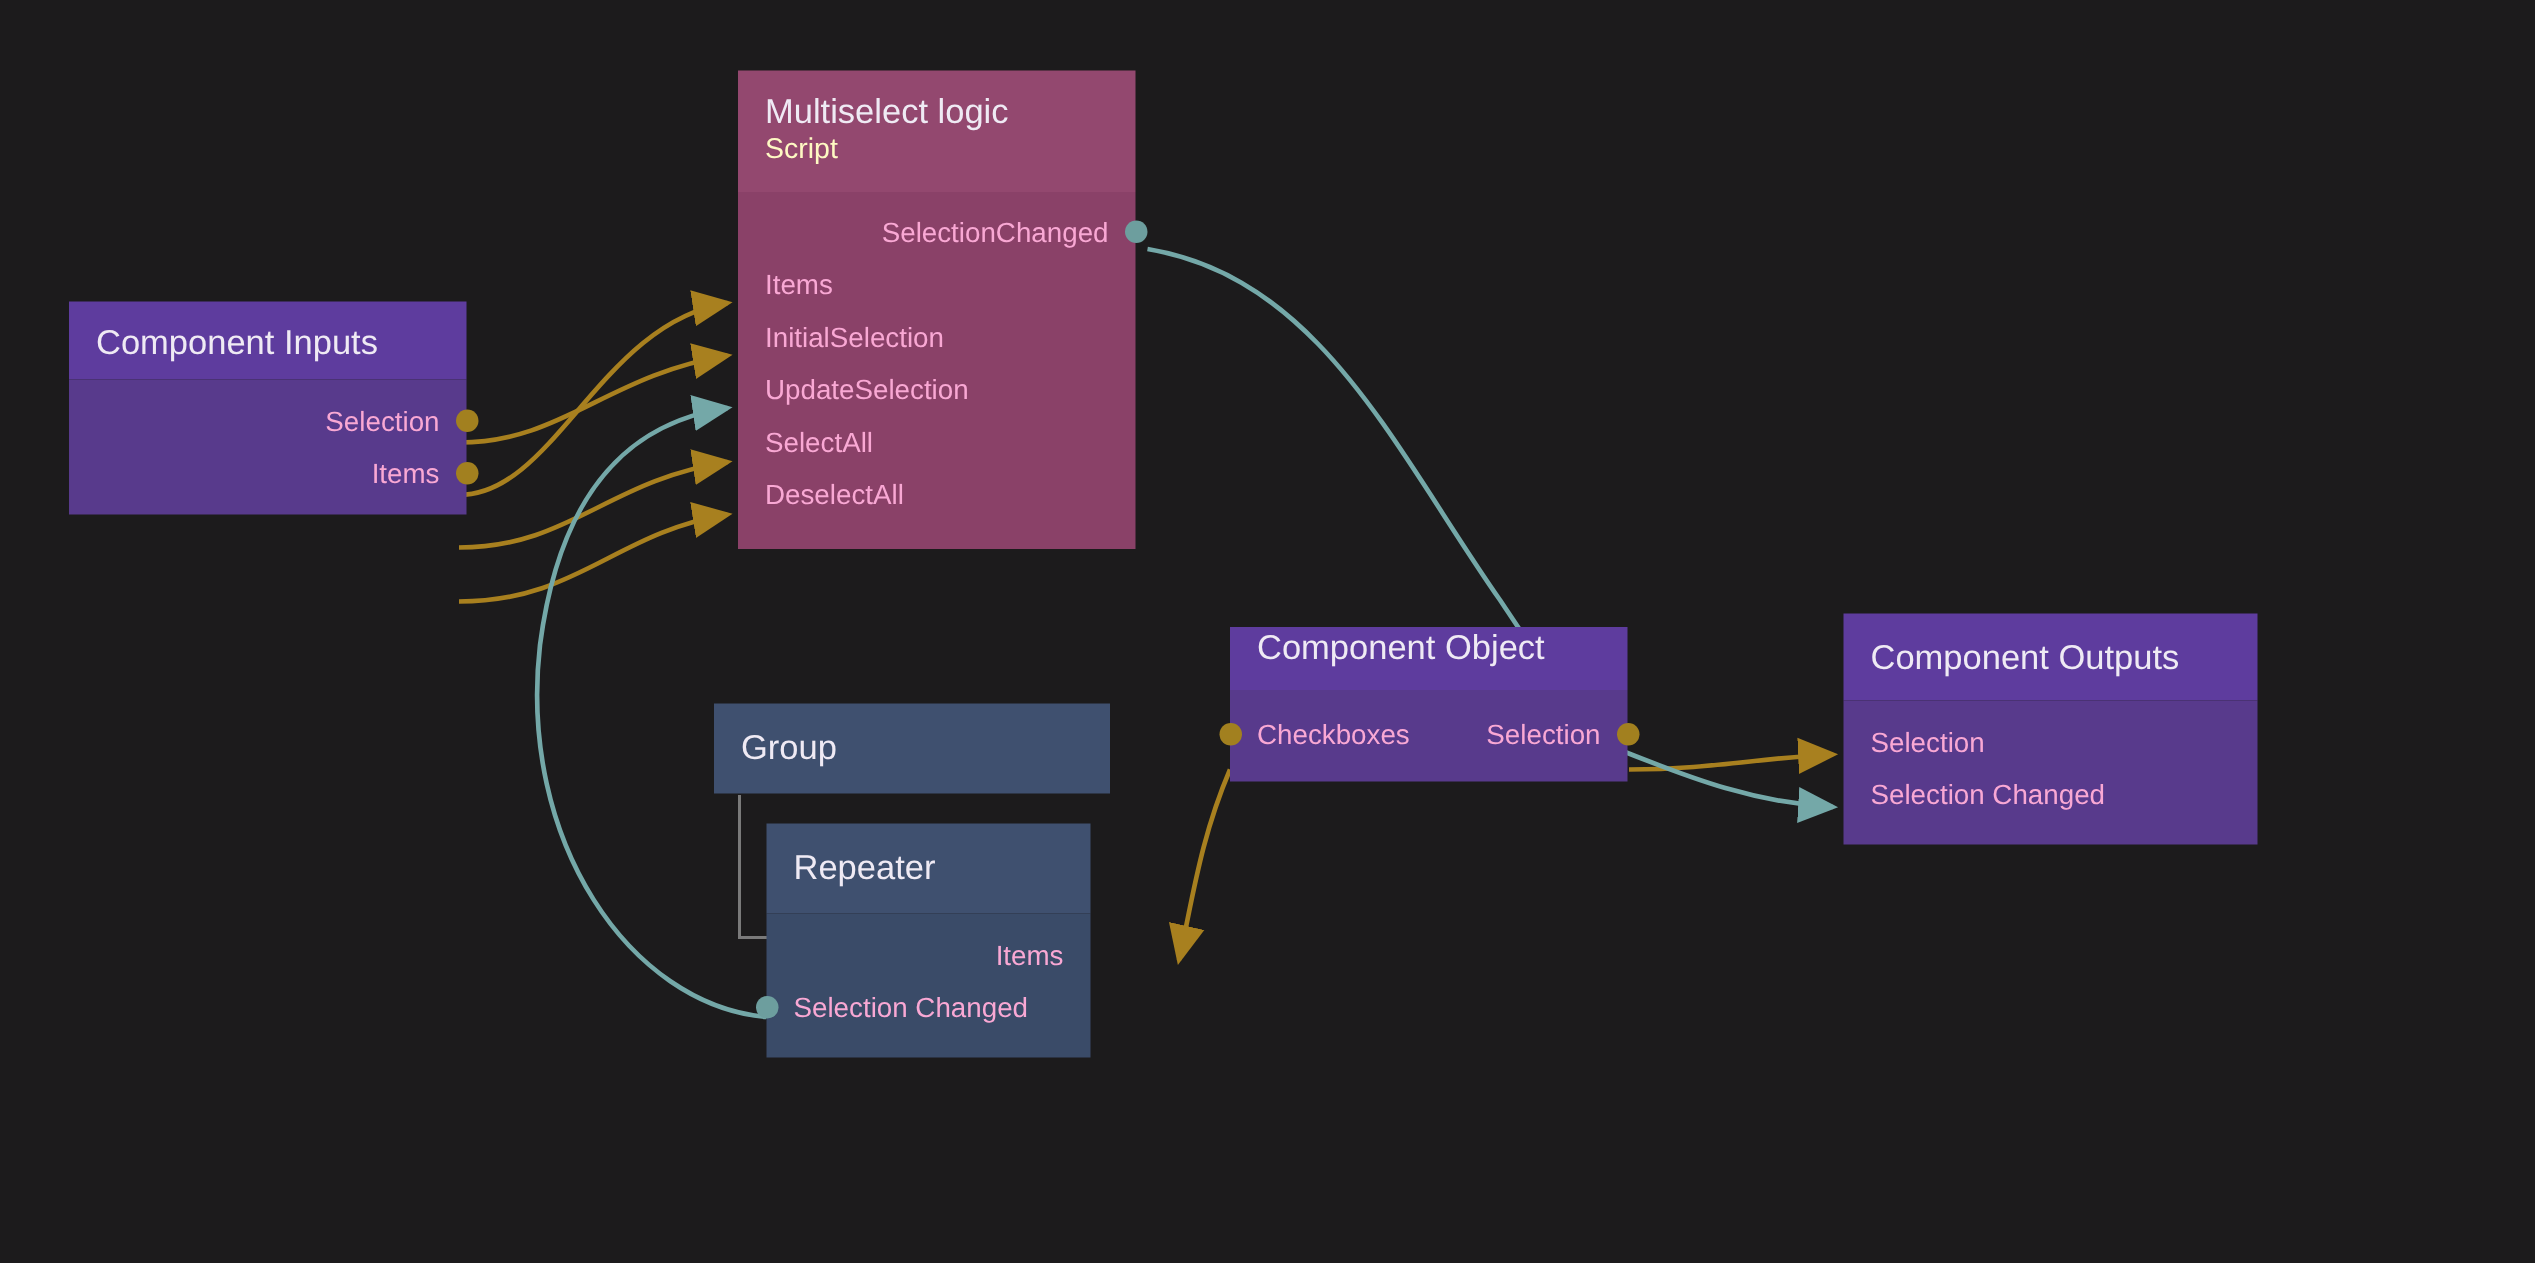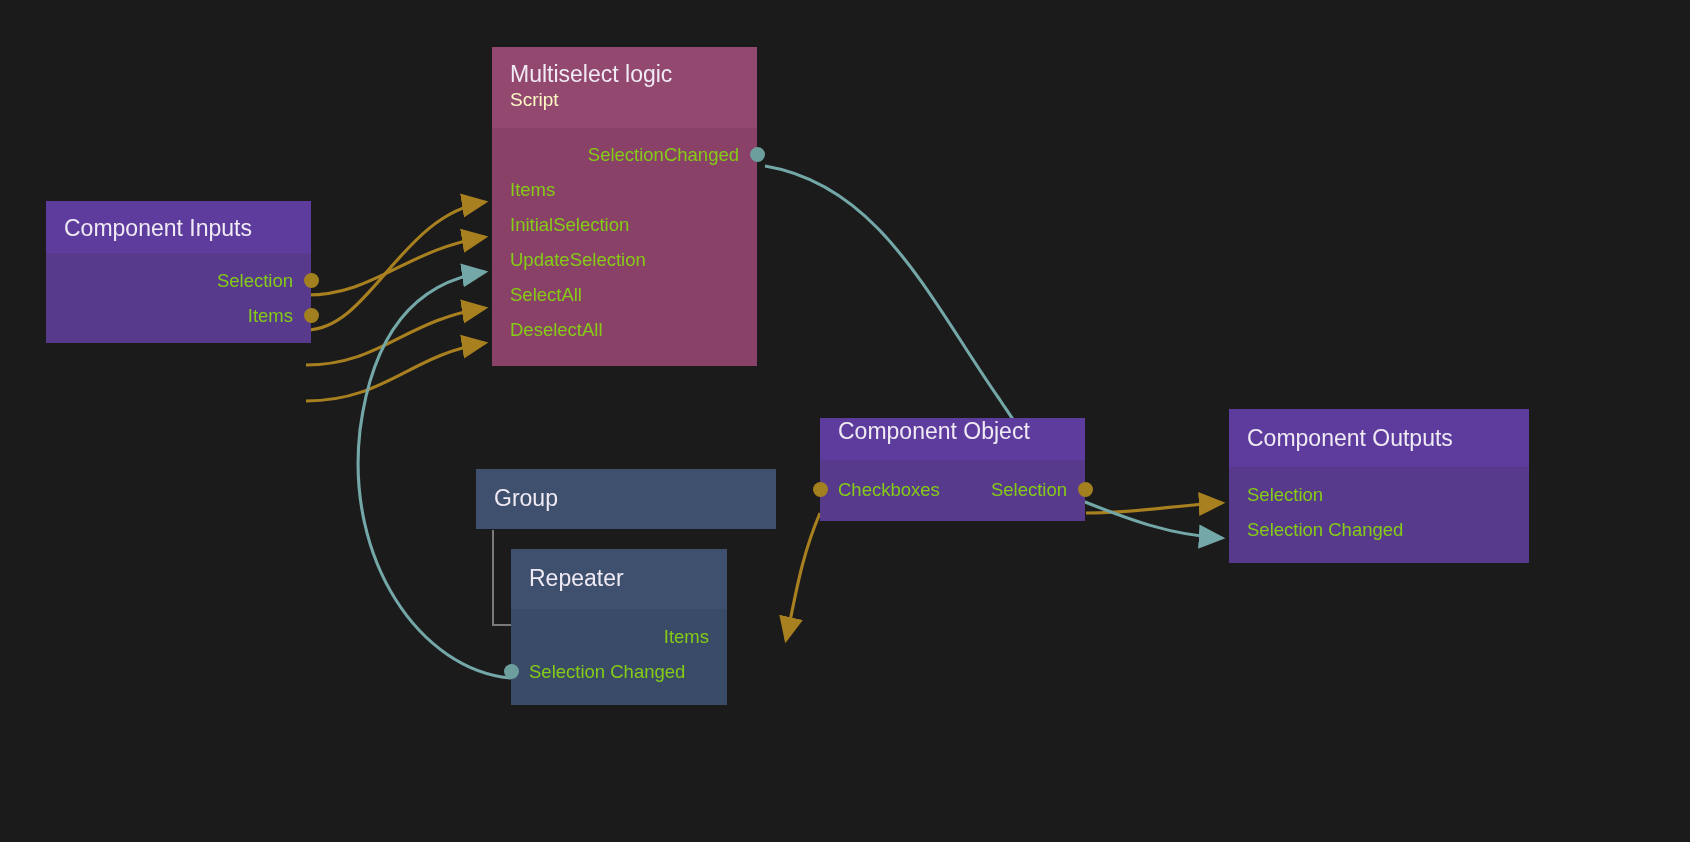--- a/index.html
+++ b/index.html
@@ -18,21 +18,21 @@
     color:#ece9f2;
     box-sizing:border-box;
   }
   .node-title{font-size:23px;line-height:26px;color:#efeaf4;}
   .node-sub{font-size:19px;line-height:24px;color:#fef9c3;margin-top:1px;}
   .node-body{box-sizing:border-box;padding:6px 0 10px 0;}
   .port-row{
     position:relative;
     display:flex;align-items:center;
     height:35px;
-    font-size:18.5px;color:#84cc16;
+    font-size:18.5px;color:#f9a8d4;
     box-sizing:border-box;
   }
   .port-row.out{justify-content:flex-end;padding-right:18px;}
   .port-row.in{justify-content:flex-start;padding-left:18px;}
   .port-row.dual{justify-content:space-between;padding-left:18px;padding-right:18px;}
 
   
   .n-purple .node-header{background:#5e3c9e;}
   .n-purple .node-body{background:#583a8c;}
   
@@ -136,21 +136,21 @@
       </div>
       <div class="port-row in">
         <span>SelectAll</span>
       </div>
       <div class="port-row in">
         <span>DeselectAll</span>
       </div>
     </div>
   </div>
 
-  <div class="node n-slate" style="left:476px;top:469px;width:300px;">
+  <div class="node n-slate" style="left:476px;top:469px;width:264px;">
     <div class="node-header" style="padding-top:16px;padding-bottom:18px;">
       <div class="node-title">Group</div>
     </div>
   </div>
 
   <div class="node n-slate" style="left:511px;top:549px;width:216px;">
     <div class="node-header" style="padding-top:16px;padding-bottom:18px;">
       <div class="node-title">Repeater</div>
     </div>
     <div class="node-body" style="padding-top:10px;padding-bottom:16px;">
@@ -171,21 +171,21 @@
     <div class="node-body" style="padding-top:12px;padding-bottom:14px;">
       <div class="port-row dual">
         <span class="dot left"></span>
         <span>Checkboxes</span>
         <span>Selection</span>
         <span class="dot right"></span>
       </div>
     </div>
   </div>
 
-  <div class="node n-purple" style="left:1229px;top:409px;width:300px;">
+  <div class="node n-purple" style="left:1229px;top:409px;width:276px;">
     <div class="node-header" style="padding-top:16px;padding-bottom:16px;">
       <div class="node-title">Component Outputs</div>
     </div>
     <div class="node-body" style="padding-top:10px;padding-bottom:16px;">
       <div class="port-row in">
         <span>Selection</span>
       </div>
       <div class="port-row in">
         <span>Selection Changed</span>
       </div>

